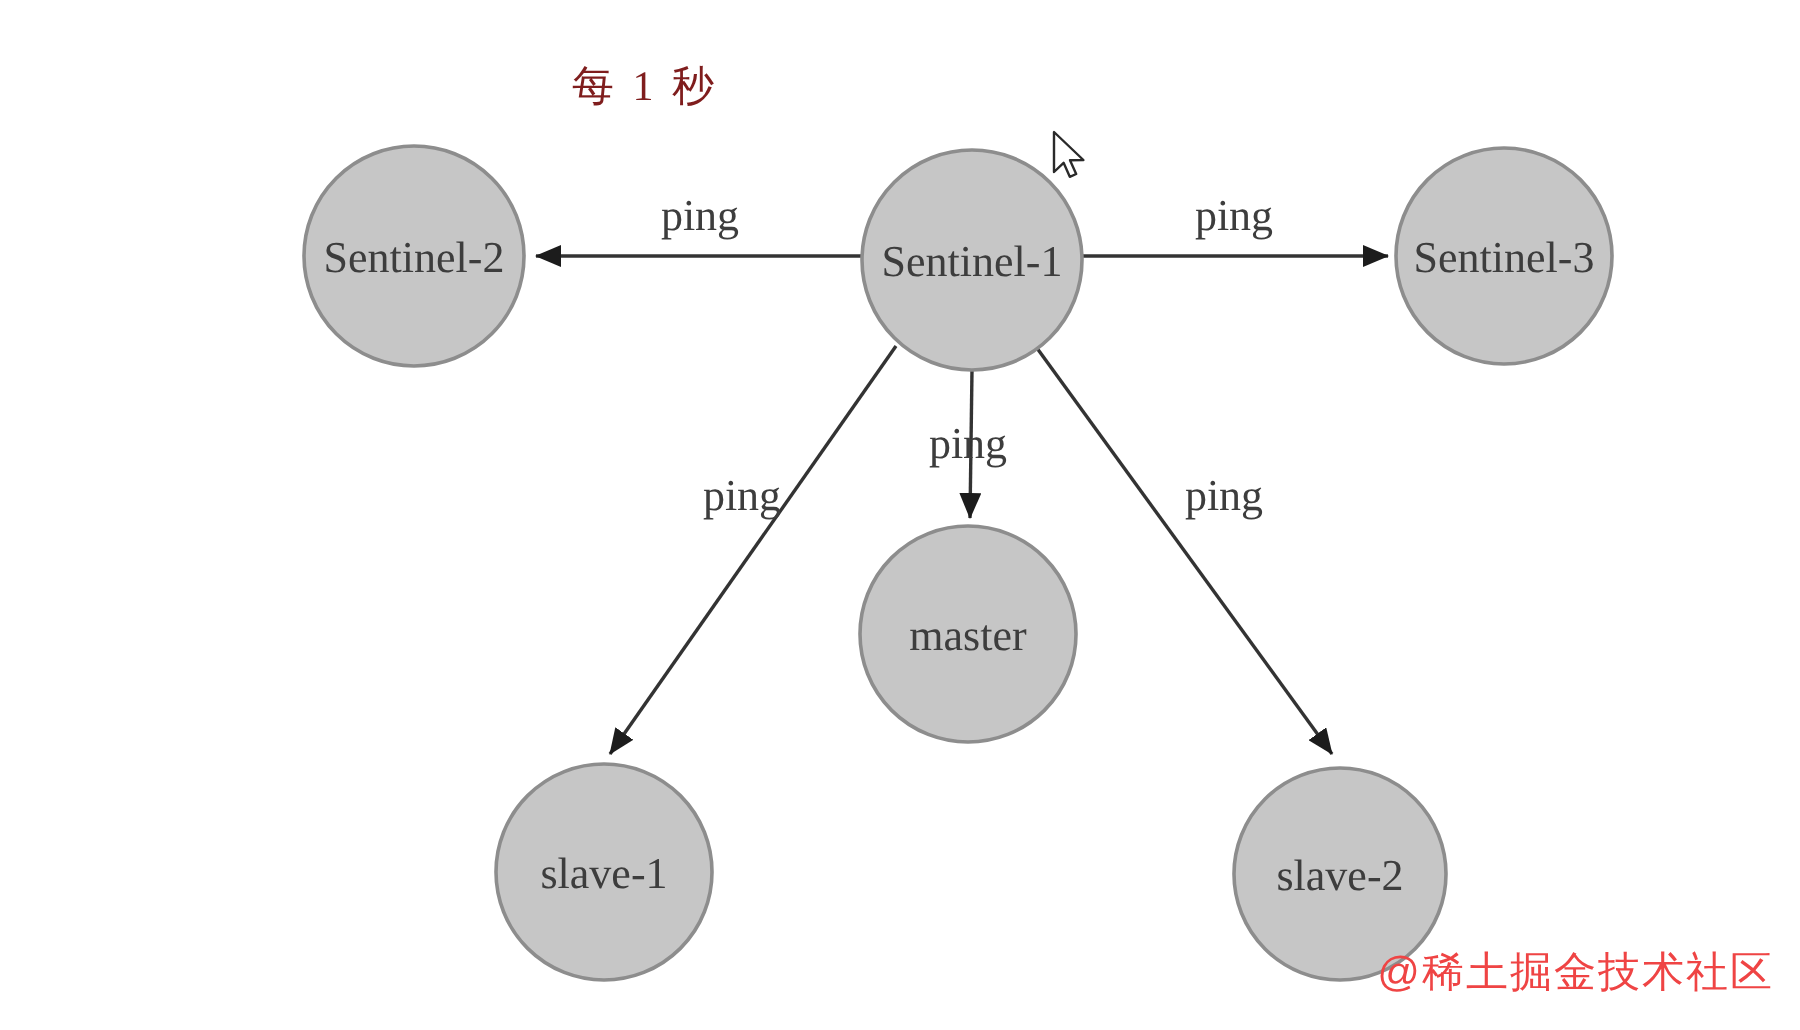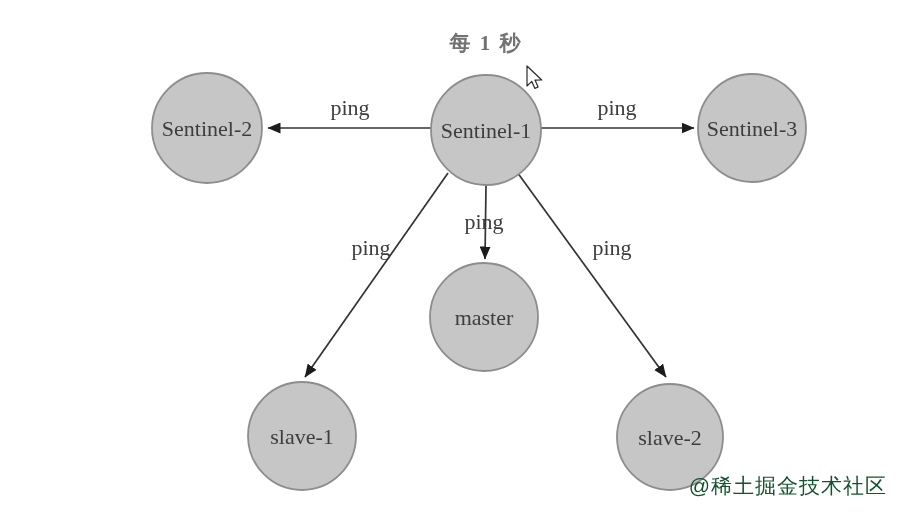--- a/index.html
+++ b/index.html
@@ -15,25 +15,23 @@
     position: relative;
     width: 900px;
     height: 515px;
     background: #ffffff;
   }
   .diagram-title {
     position: absolute;
     top: 29px;
     left: 286px;
     width: 400px;
-    text-align: center;
     font-size: 21px;
-    color: #737373;
+    color: #7f1d1d;
     letter-spacing: 2px;
-    font-weight: bold;
   }
   #diagram-svg {
     position: absolute;
     top: 0;
     left: 0;
   }
   .node-label {
     font-family: "Liberation Serif", "DejaVu Serif", serif;
     font-size: 22px;
     fill: #3d3d3d;
@@ -42,21 +40,21 @@
     font-family: "Liberation Serif", "DejaVu Serif", serif;
     font-size: 22px;
     fill: #3d3d3d;
   }
   .watermark {
     position: absolute;
     top: 472px;
     right: 13px;
     font-family: "Liberation Sans", "DejaVu Sans", sans-serif;
     font-size: 21px;
-    color: #14532d;
+    color: #ef4444;
     letter-spacing: 1px;
     margin-left: 48px;
   }
 </style>
 </head>
 <body>
 
 <div class="stage">
   <div class="diagram-title">每 1 秒</div>
 

